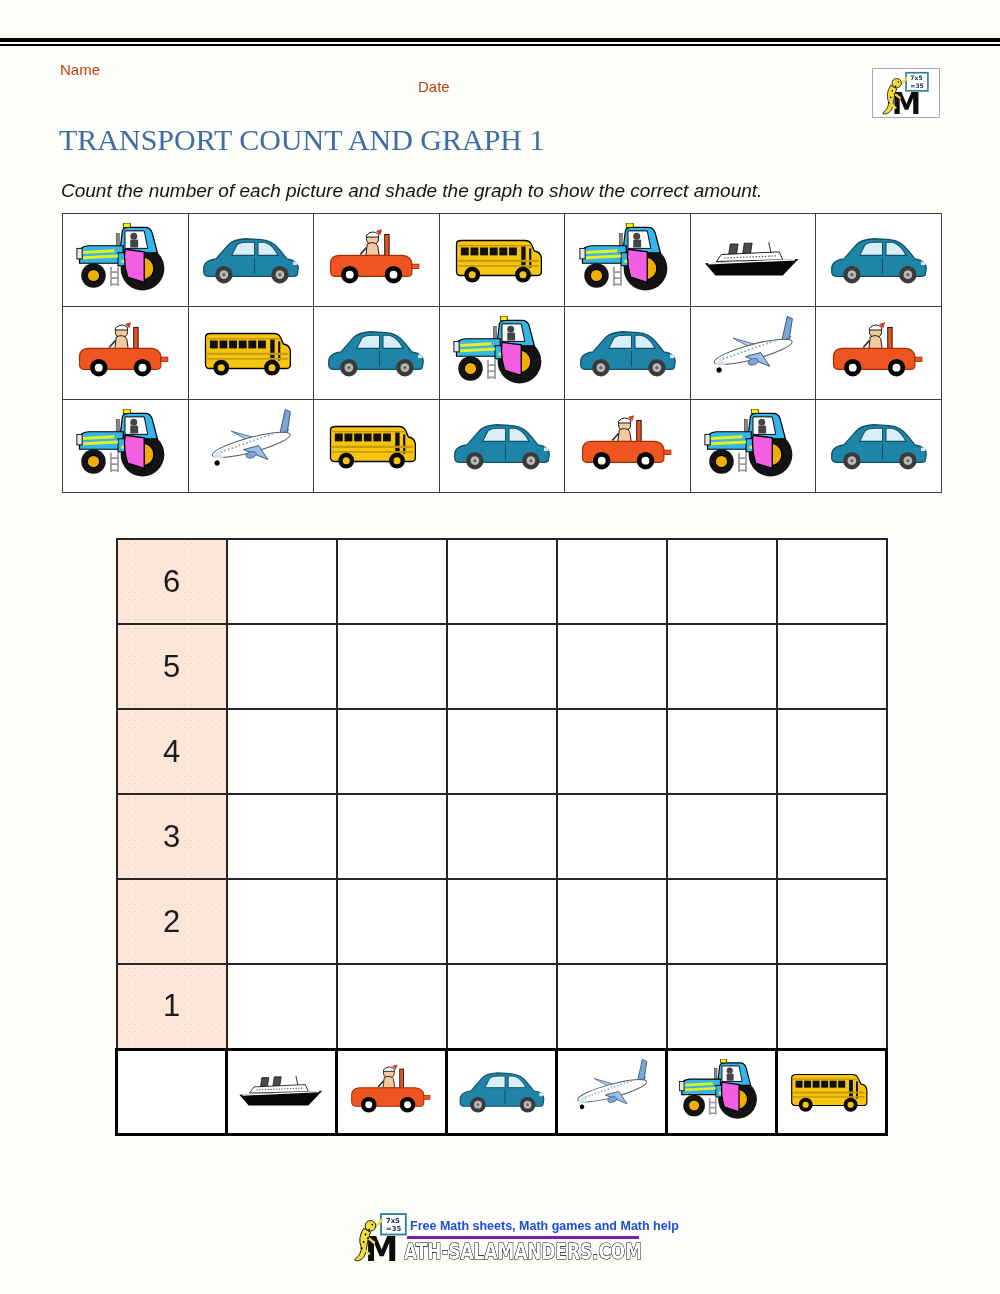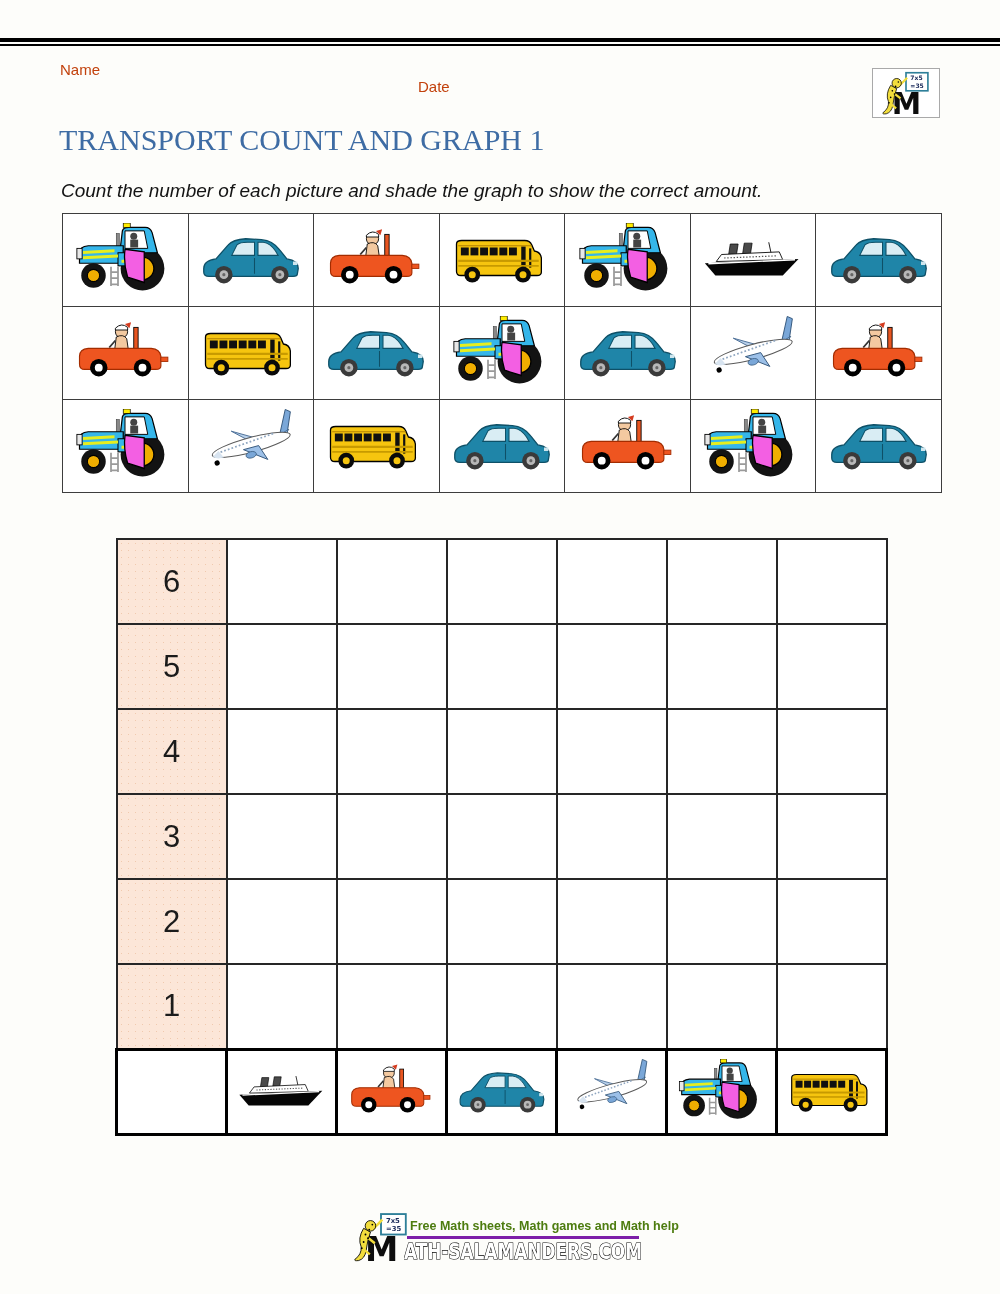--- a/index.html
+++ b/index.html
@@ -57,21 +57,21 @@
     background-color:#fce6d8;
     background-image:radial-gradient(#f0c9ae 0.6px, rgba(0,0,0,0) 0.7px);
     background-size:7px 7px;
     font-size:31px; color:#1b1b1b;
   }
   .graph-grid tr.icon-row td { border:3px solid #000; }
 
   .footer-logo { position:absolute; left:350px; top:1208px; width:62px; height:58px; }
   .tagline {
     position:absolute; left:410px; top:1219px;
-    font-size:12.5px; font-weight:bold; color:#4d7c0f; white-space:nowrap;
+    font-size:12.5px; font-weight:bold; color:#1d4ed8; white-space:nowrap;
   }
   .purple-rule { position:absolute; left:407px; top:1236px; width:232px; height:3px; }
   .sitename { position:absolute; left:404px; top:1239px; width:242px; height:26px; }
 </style>
 </head>
 <body>
 
 <svg width="0" height="0" style="position:absolute" aria-hidden="true">
   <defs>
 

